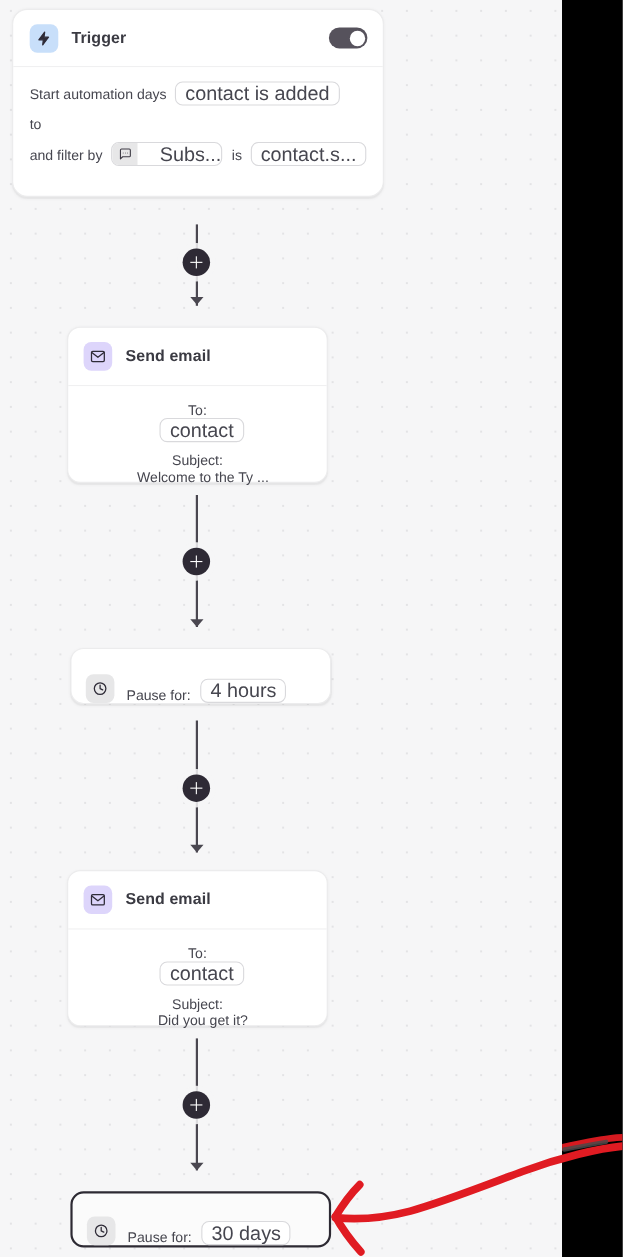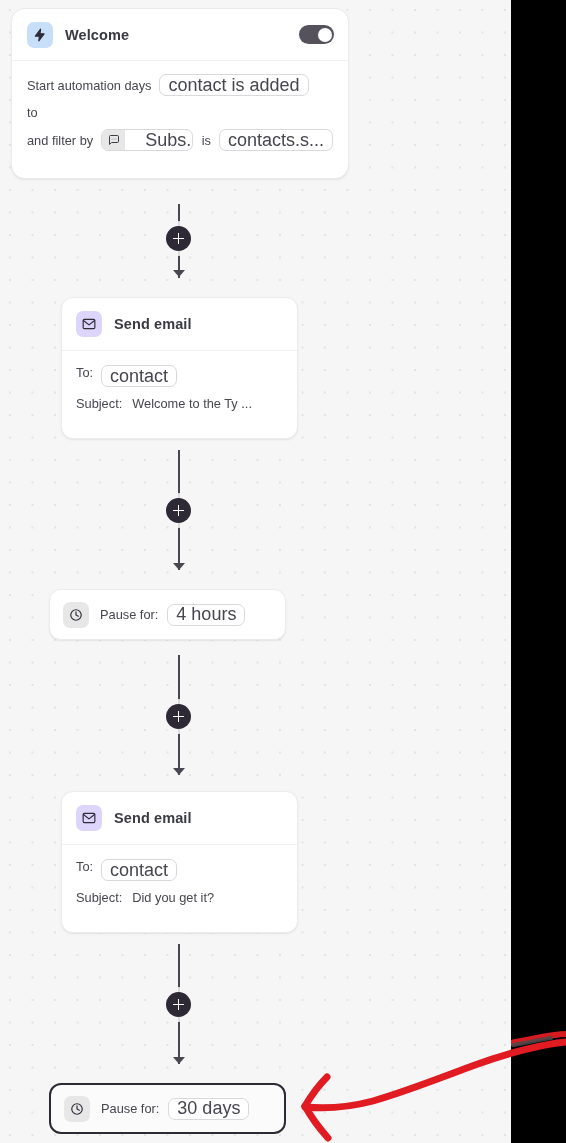--- a/index.html
+++ b/index.html
@@ -171,28 +171,28 @@
     display: flex; align-items: center;
     height: 53px;
     padding: 0 14px;
     border-bottom: 1px solid #f0f0f1;
   }
   .email-body {
     padding: 14px 14px 0 14px;
     font-size: 12.8px;
     color: #46464f;
   }
-  .email-row { display: flex; margin-bottom: 9px; }
+  .email-row { display: flex; align-items: center; margin-bottom: 9px; flex-direction: column; }
   .email-row .lbl { white-space: nowrap; }
   .email-row .val { margin-left: 10px; white-space: nowrap; }
 
   
   .pause-card {
-    left: 49px; width: 237px; height: 51px;
-    display: flex; align-items: center;
+    left: 64px; width: 237px; height: 51px;
+    display: flex; align-items: flex-end;
     padding: 0 13px;
   }
   .pause-card .card-label {
     font-size: 12.8px;
     color: #46464f;
     margin-left: 11px;
     white-space: nowrap;
   }
   .pause-card .chip { margin-left: 9px; }
   .pause-card.selected {
@@ -220,21 +220,21 @@
 
 <div id="canvas">
 
   <div class="card" id="trigger-card">
     <div class="trigger-head">
       <div class="icon-tile blue">
         <svg width="14" height="14" viewBox="0 0 24 24" fill="none" stroke="#2f2c38" stroke-width="2" stroke-linecap="round" stroke-linejoin="round">
           <polygon points="13 2 4 14 11 14 10 22 19 10 12 10 13 2" fill="#2f2c38" stroke="#2f2c38"></polygon>
         </svg>
       </div>
-      <span class="card-title">Welcome</span>
+      <span class="card-title">Trigger</span>
       <div class="toggle"></div>
     </div>
 
     <div class="trigger-body">
       <div class="trigger-row">
         <span class="lbl">Start automation days</span>
         <span class="chip">contact is added</span>
       </div>
 
       <div class="trigger-row">
@@ -248,21 +248,21 @@
             <svg width="12" height="12" viewBox="0 0 24 24" fill="none" stroke="#3e3b45" stroke-width="2" stroke-linecap="round" stroke-linejoin="round">
               <path d="M21 15a2 2 0 0 1-2 2H7l-4 4V5a2 2 0 0 1 2-2h14a2 2 0 0 1 2 2z"></path>
               <circle cx="8" cy="10" r=".9" fill="#3e3b45" stroke="none"></circle>
               <circle cx="12" cy="10" r=".9" fill="#3e3b45" stroke="none"></circle>
               <circle cx="16" cy="10" r=".9" fill="#3e3b45" stroke="none"></circle>
             </svg>
           </span>
           <span class="chip-text">Subs...</span>
         </span>
         <span class="inline-word">is</span>
-        <span class="chip">contacts.s...</span>
+        <span class="chip">contact.s...</span>
       </div>
     </div>
   </div>
 
   <div class="connector" style="top:204px; height:74px;"></div>
   <div class="arrow-tip" style="top:270px;"></div>
   <div class="plus-node" style="top:226px;"></div>
 
   <div class="card email-card" style="top:297px;">
     <div class="email-head">

